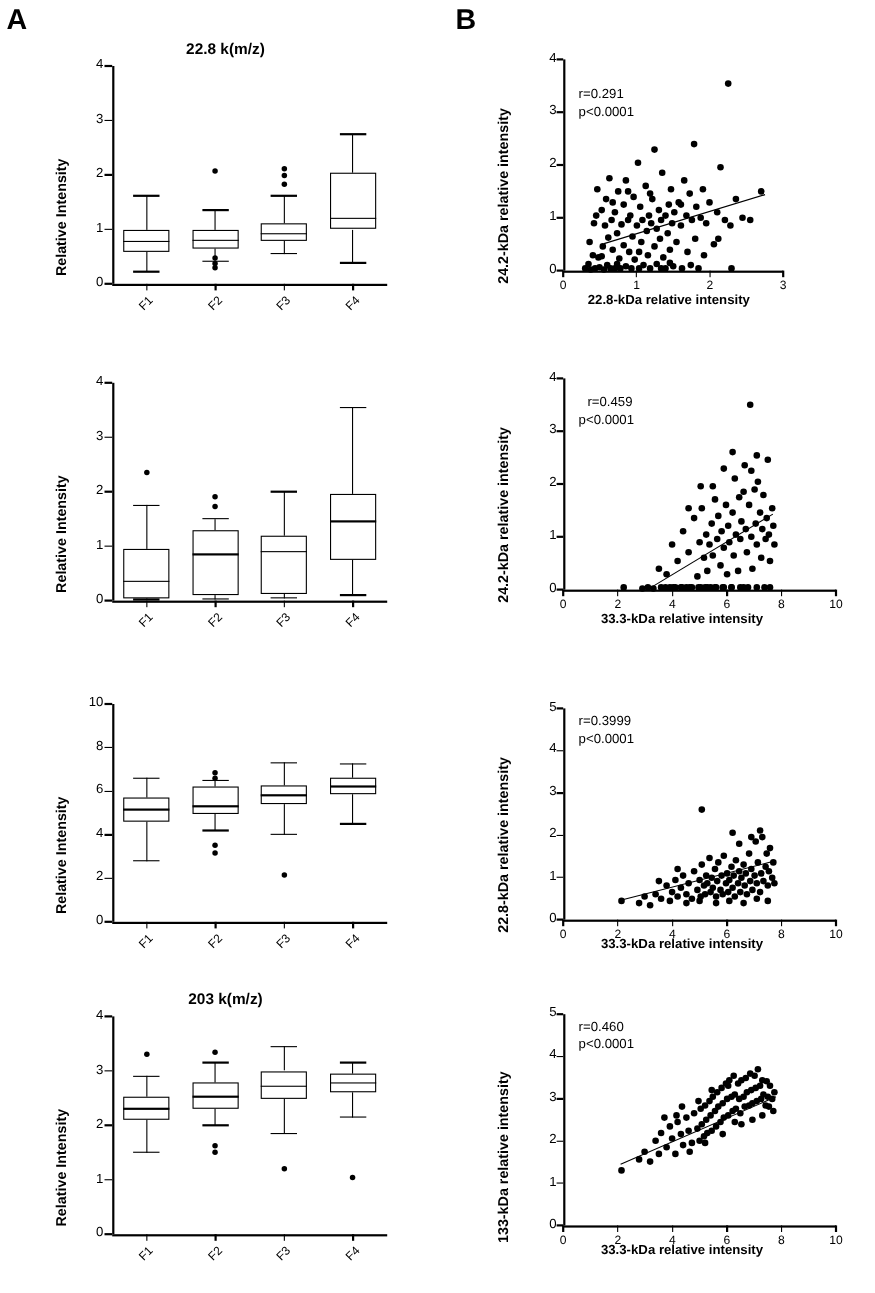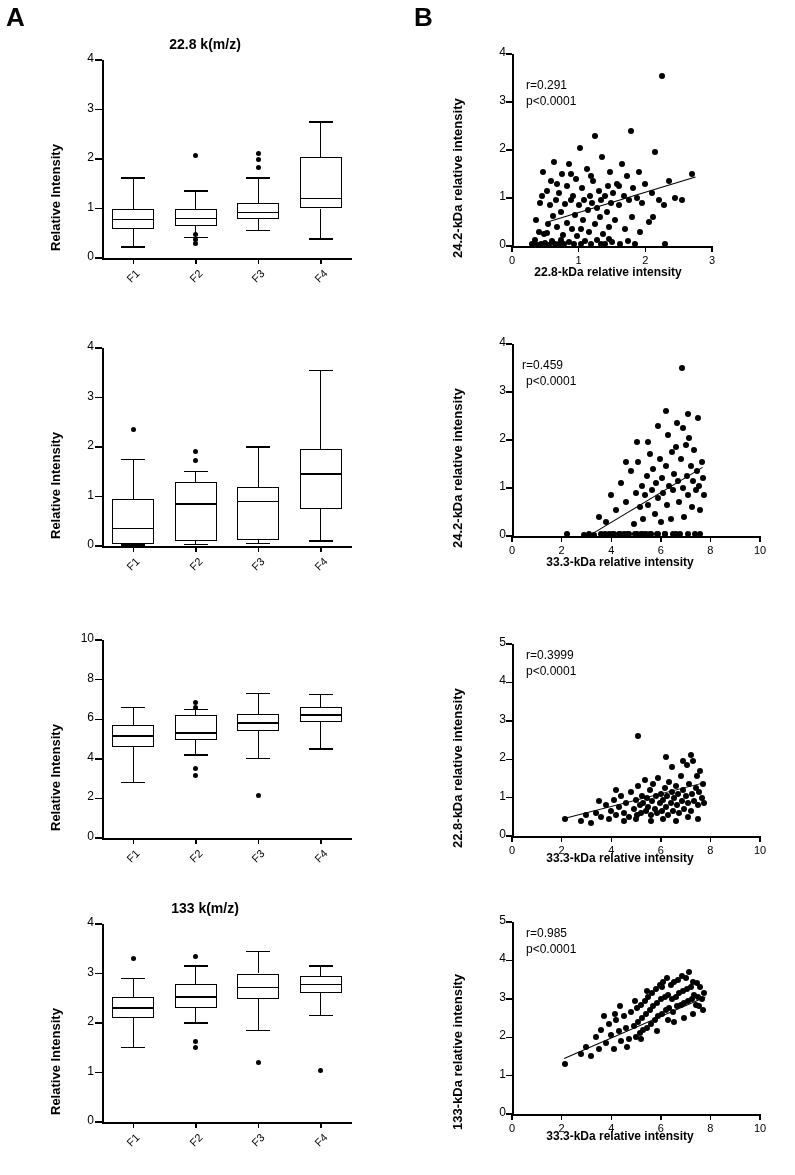--- a/index.html
+++ b/index.html
@@ -198,21 +198,21 @@
       <div class="bp-whisk" style="left:218.05px;top:54.45000000000002px;height:12.870000000000005px;"></div>
       <div class="bp-whisk" style="left:218.05px;top:82.17px;height:26.72999999999999px;"></div>
       <div class="bp-cap" style="left:206.75px;top:53.750000000000014px;width:24px;"></div>
       <div class="bp-cap" style="left:206.75px;top:108.19999999999999px;width:24px;"></div>
       <div class="tick" style="left:218.05px;top:198px;width:1.5px;height:6px;"></div>
       <div class="rot-x" style="left:204.75px;top:210px;width:28px;text-align:center;">F4</div>
     </div>
 </div>
 
 <div class="chart" id="box3" style="left:40px;top:900px;width:330px;height:250px;">
-  <div class="chart-title" style="top:0;">133 k(m/z)</div>
+  <div class="chart-title" style="top:0;">203 k(m/z)</div>
   <div class="ylabel" style="left:8px;top:215px;">Relative Intensity</div>
   <div class="plot" id="box3-plot" style="left:62px;top:24px;width:250px;height:198px;">
       <div class="axis-line" style="left:0;top:0;width:1.6px;height:198px;"></div>
       <div class="axis-line" style="left:0;top:198px;width:250px;height:1.6px;"></div>
       <div class="tick" style="left:-7px;top:197.3px;width:7px;height:1.5px;"></div>
       <div class="ytick-label" style="left:-38px;top:189px;width:30px;">0</div>
       <div class="tick" style="left:-7px;top:147.8px;width:7px;height:1.5px;"></div>
       <div class="ytick-label" style="left:-38px;top:139.5px;width:30px;">1</div>
       <div class="tick" style="left:-7px;top:98.3px;width:7px;height:1.5px;"></div>
       <div class="ytick-label" style="left:-38px;top:90px;width:30px;">2</div>
@@ -521,21 +521,21 @@
       <div class="dot" style="left:122.24px;top:95.4px;"></div>
       <div class="dot" style="left:143.32000000000002px;top:78.60000000000001px;"></div>
       <div class="dot" style="left:160.67999999999998px;top:100.19999999999999px;"></div>
       <div class="dot" style="left:173.07999999999998px;top:66.60000000000001px;"></div>
       <div class="dot" style="left:150.76px;top:64.19999999999999px;"></div>
       <div class="dot" style="left:133.4px;top:95.4px;"></div>
       <div class="dot" style="left:111.07999999999998px;top:114.6px;"></div>
       <div class="dot" style="left:168.12px;top:81px;"></div>
       <div class="fitline" style="left:79.36px;top:189.6px;width:130.2704878320489px;transform:rotate(-31.054271116352776deg);"></div>
     </div>
-  <div class="annot" style="left:82px;top:28px;text-align:center;">r=0.459</div>
+  <div class="annot" style="left:94px;top:28px;text-align:center;">r=0.459</div>
   <div class="annot" style="left:86px;top:44px;">p&lt;0.0001</div>
   <div class="xlabel" style="left:30px;top:226px;width:300px;">33.3-kDa relative intensity</div>
 </div>
 
 <div class="chart" id="sc2" style="left:440px;top:630px;width:330px;height:250px;">
   <div class="ylabel" style="left:10px;top:218px;">22.8-kDa relative intensity</div>
   <div class="plot" id="sc2-plot" style="left:72px;top:14px;width:248px;height:192px;">
       <div class="axis-line" style="left:0;top:0;width:1.6px;height:192px;"></div>
       <div class="axis-line" style="left:0;top:192px;width:248px;height:1.6px;"></div>
       <div class="tick" style="left:-6px;top:191.3px;width:6px;height:1.5px;"></div>
@@ -769,16 +769,16 @@
       <div class="dot" style="left:125.96000000000001px;top:114.12px;"></div>
       <div class="dot" style="left:112.32000000000001px;top:121.80000000000001px;"></div>
       <div class="dot" style="left:153.24px;top:94.91999999999999px;"></div>
       <div class="dot" style="left:169.36px;top:93px;"></div>
       <div class="dot" style="left:178.04px;top:89.16px;"></div>
       <div class="dot" style="left:88.76px;top:91.08px;"></div>
       <div class="dot" style="left:99.92000000000002px;top:89.16px;"></div>
       <div class="dot" style="left:142.07999999999998px;top:106.44px;"></div>
       <div class="fitline" style="left:52.080000000000005px;top:136.32px;width:154.13475662549314px;transform:rotate(-23.491451281065576deg);"></div>
     </div>
-  <div class="annot" style="left:86px;top:18px;">r=0.985</div>
+  <div class="annot" style="left:86px;top:18px;">r=0.460</div>
   <div class="annot" style="left:86px;top:34px;">p&lt;0.0001</div>
   <div class="xlabel" style="left:30px;top:222px;width:300px;">33.3-kDa relative intensity</div>
 </div>
 
 </body></html>

